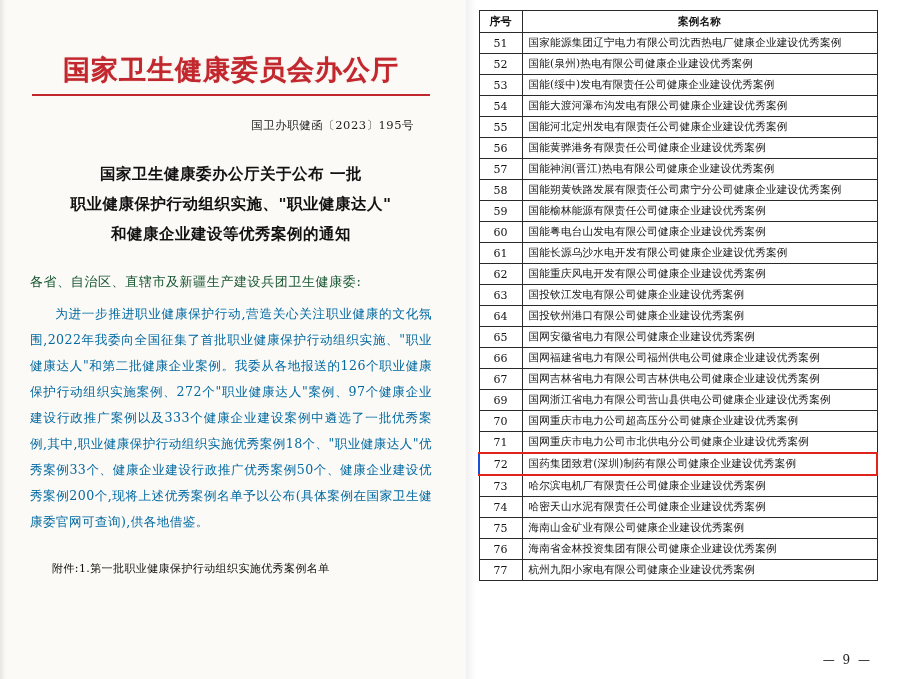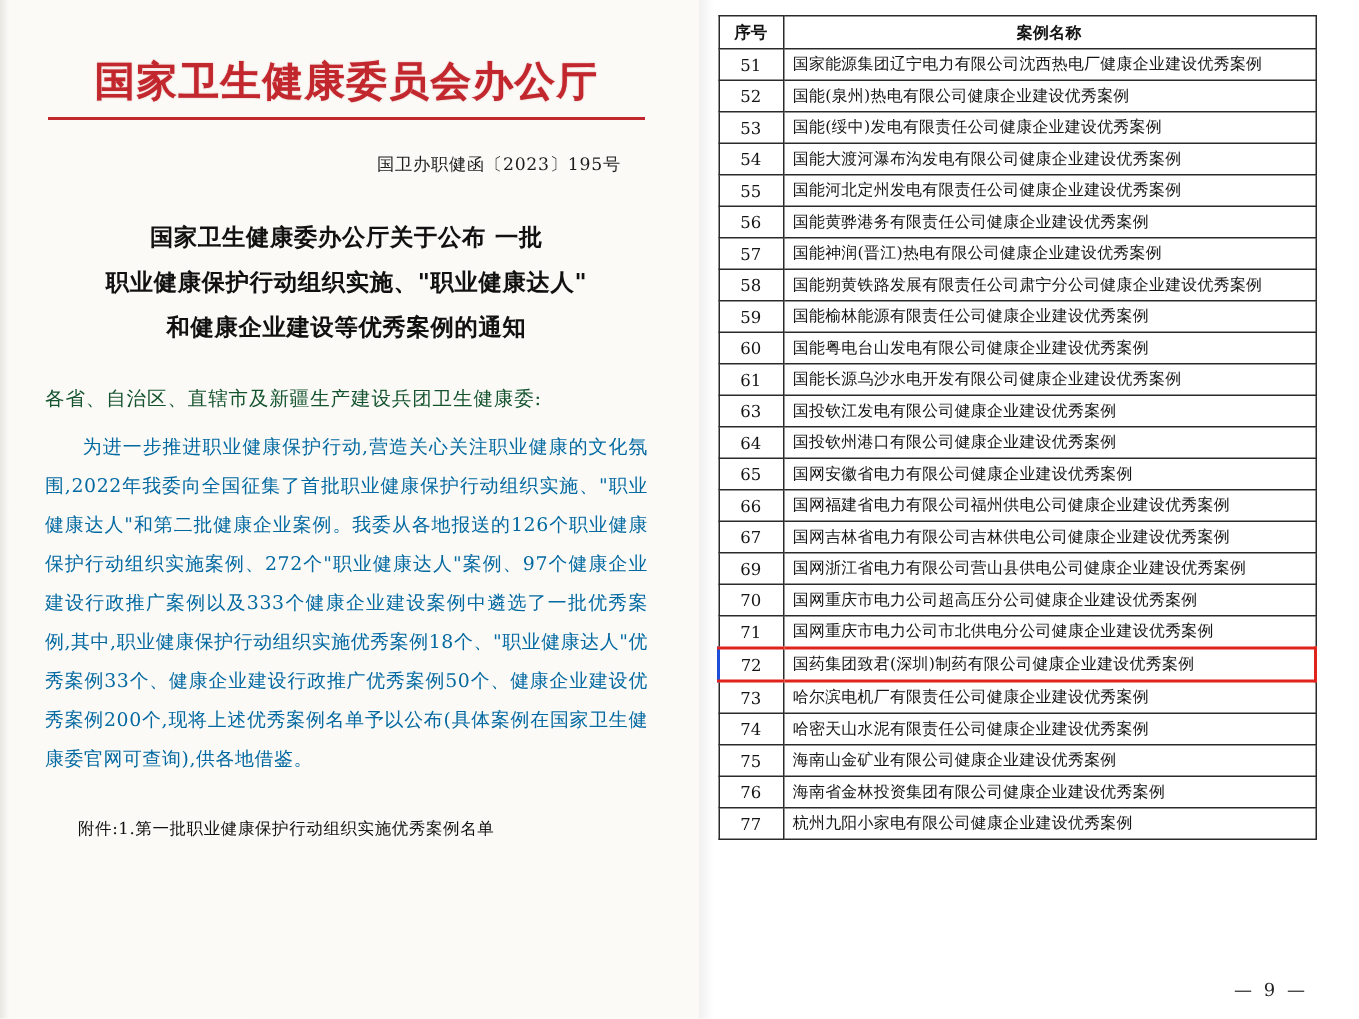--- a/index.html
+++ b/index.html
@@ -32,21 +32,21 @@
     padding: 24px 34px 10px 30px;
     overflow: hidden;
   }
   .doc-header {
     text-align: center;
     color: #c1272d;
     font-family: Liberation Mono, monospace;
     font-weight: bold;
     font-size: 27px;
     letter-spacing: 1px;
-    margin-top: 12px;
+    margin-top: 28px;
     margin-bottom: 6px;
     text-shadow: 0 0 1px rgba(193,39,45,0.5);
   }
   .doc-header-rule {
     height: 2px;
     background: #c1272d;
     margin: 4px 2px 0 2px;
   }
   .doc-number {
     text-align: right;
@@ -241,20 +241,24 @@
           </tr>
           <tr>
             <td class="col-no">60</td>
             <td class="col-name">国能粤电台山发电有限公司健康企业建设优秀案例</td>
           </tr>
           <tr>
             <td class="col-no">61</td>
             <td class="col-name">国能长源乌沙水电开发有限公司健康企业建设优秀案例</td>
           </tr>
           <tr>
+            <td class="col-no">62</td>
+            <td class="col-name">国能重庆风电开发有限公司健康企业建设优秀案例</td>
+          </tr>
+          <tr>
             <td class="col-no">63</td>
             <td class="col-name">国投钦江发电有限公司健康企业建设优秀案例</td>
           </tr>
           <tr>
             <td class="col-no">64</td>
             <td class="col-name">国投钦州港口有限公司健康企业建设优秀案例</td>
           </tr>
           <tr>
             <td class="col-no">65</td>
             <td class="col-name">国网安徽省电力有限公司健康企业建设优秀案例</td>

